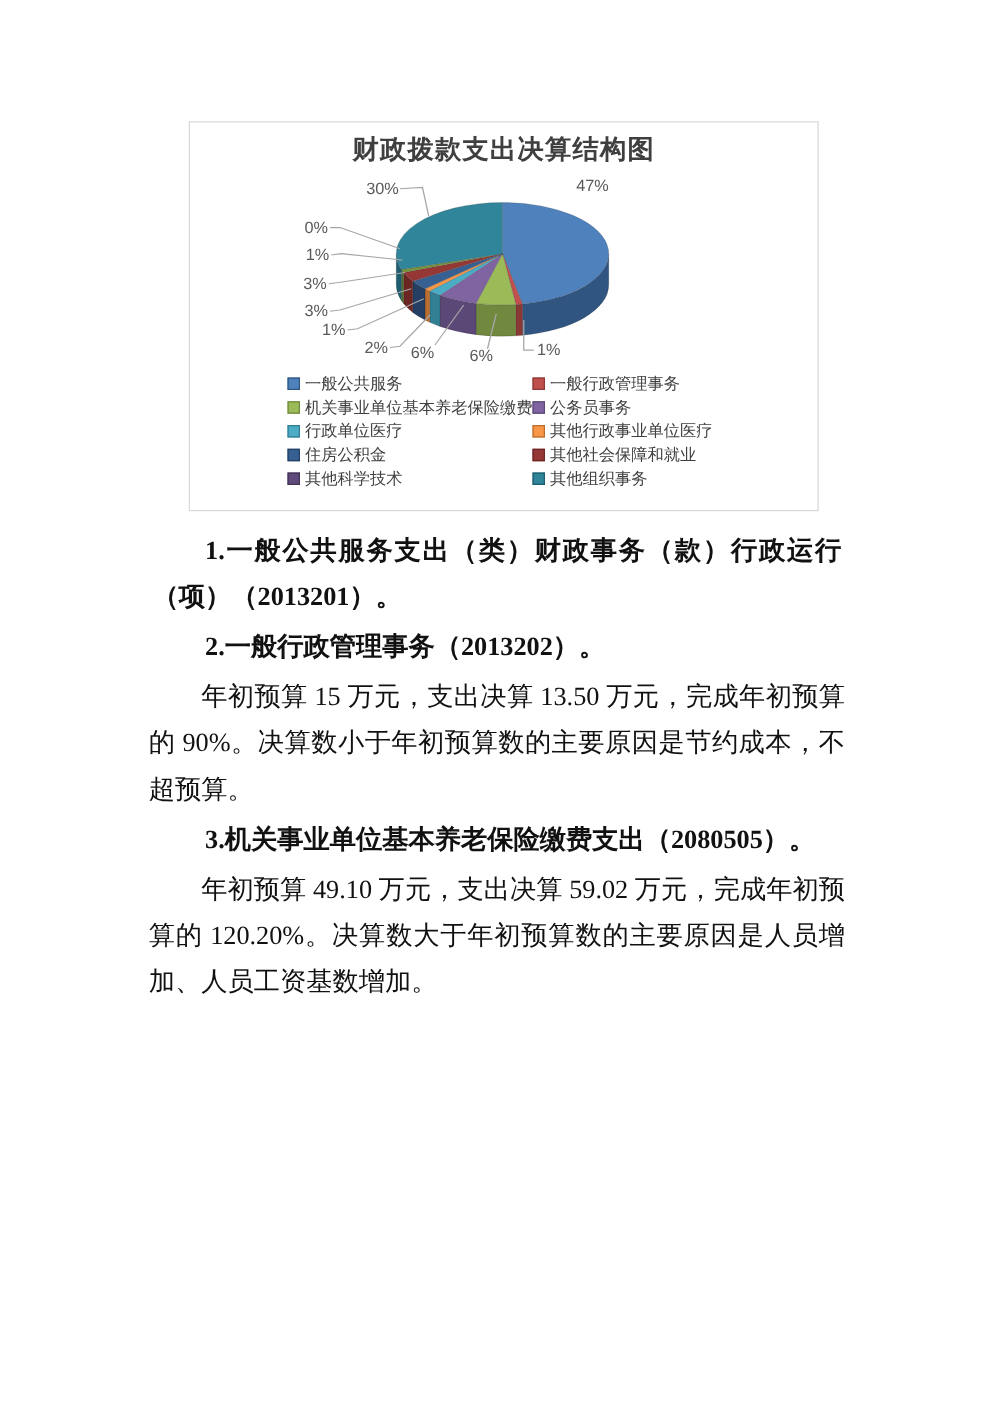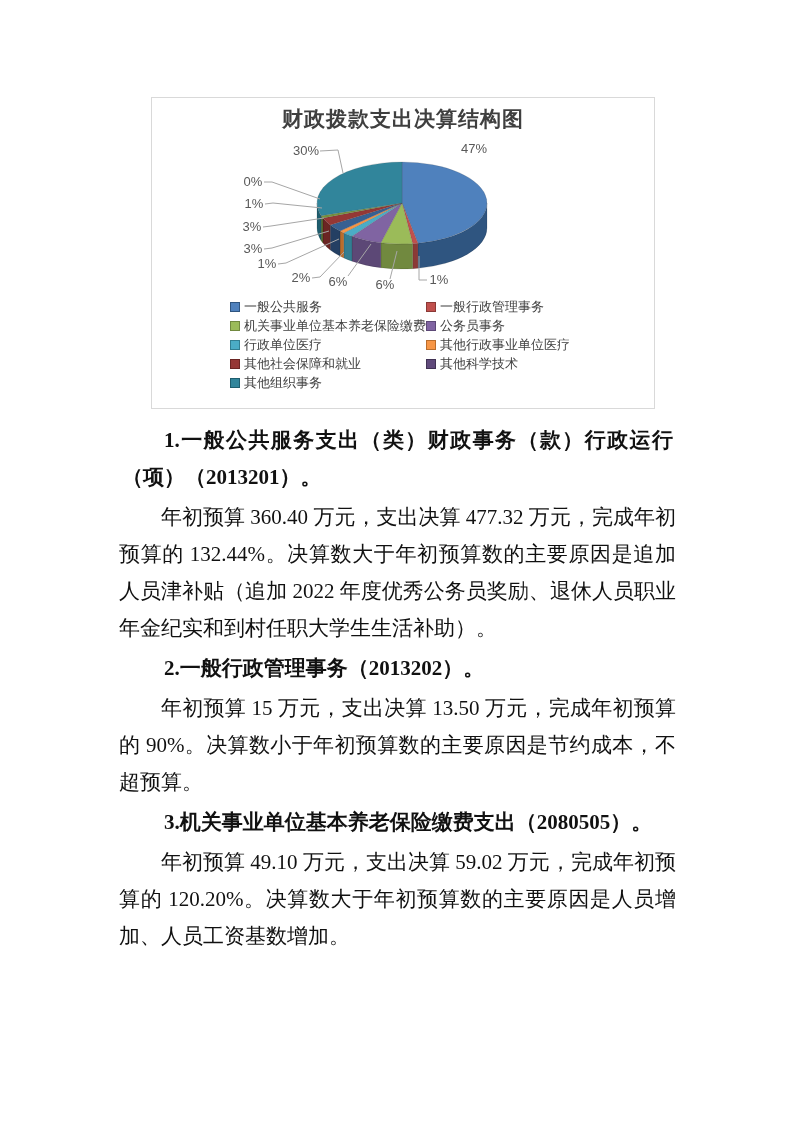--- a/index.html
+++ b/index.html
@@ -114,36 +114,39 @@
         </div>
         <div class="legend-item">
           <span class="swatch" style="background: rgb(75, 172, 198); border-color: rgb(50, 126, 146);"></span>
           <span>行政单位医疗</span>
         </div>
         <div class="legend-item">
           <span class="swatch" style="background: rgb(247, 150, 70); border-color: rgb(186, 109, 44);"></span>
           <span>其他行政事业单位医疗</span>
         </div>
         <div class="legend-item">
+          <span class="swatch" style="background: rgb(55, 96, 146); border-color: rgb(36, 63, 99);"></span>
+          <span>住房公积金</span>
+        </div>
+        <div class="legend-item">
           <span class="swatch" style="background: rgb(149, 55, 53); border-color: rgb(107, 37, 35);"></span>
           <span>其他社会保障和就业</span>
         </div>
         <div class="legend-item">
           <span class="swatch" style="background: rgb(96, 74, 123); border-color: rgb(65, 50, 84);"></span>
           <span>其他科学技术</span>
         </div>
         <div class="legend-item">
           <span class="swatch" style="background: rgb(49, 133, 155); border-color: rgb(30, 93, 110);"></span>
           <span>其他组织事务</span>
         </div>
       </div>
   </div>
 
   <div class="doc">
     <h3>1.一般公共服务支出（类）财政事务（款）行政运行（项）（2013201）。</h3>
-    <p>年初预算 360.40 万元，支出决算 477.32 万元，完成年初预算的 132.44%。决算数大于年初预算数的主要原因是追加人员津补贴（追加 2022 年度优秀公务员奖励、退休人员职业年金纪实和到村任职大学生生活补助）。</p>
     <h3>2.一般行政管理事务（2013202）。</h3>
     <p>年初预算 15 万元，支出决算 13.50 万元，完成年初预算的 90%。决算数小于年初预算数的主要原因是节约成本，不超预算。</p>
     <h3>3.机关事业单位基本养老保险缴费支出（2080505）。</h3>
     <p>年初预算 49.10 万元，支出决算 59.02 万元，完成年初预算的 120.20%。决算数大于年初预算数的主要原因是人员增加、人员工资基数增加。</p>
   </div>
 
 </div>
 
 </body></html>

